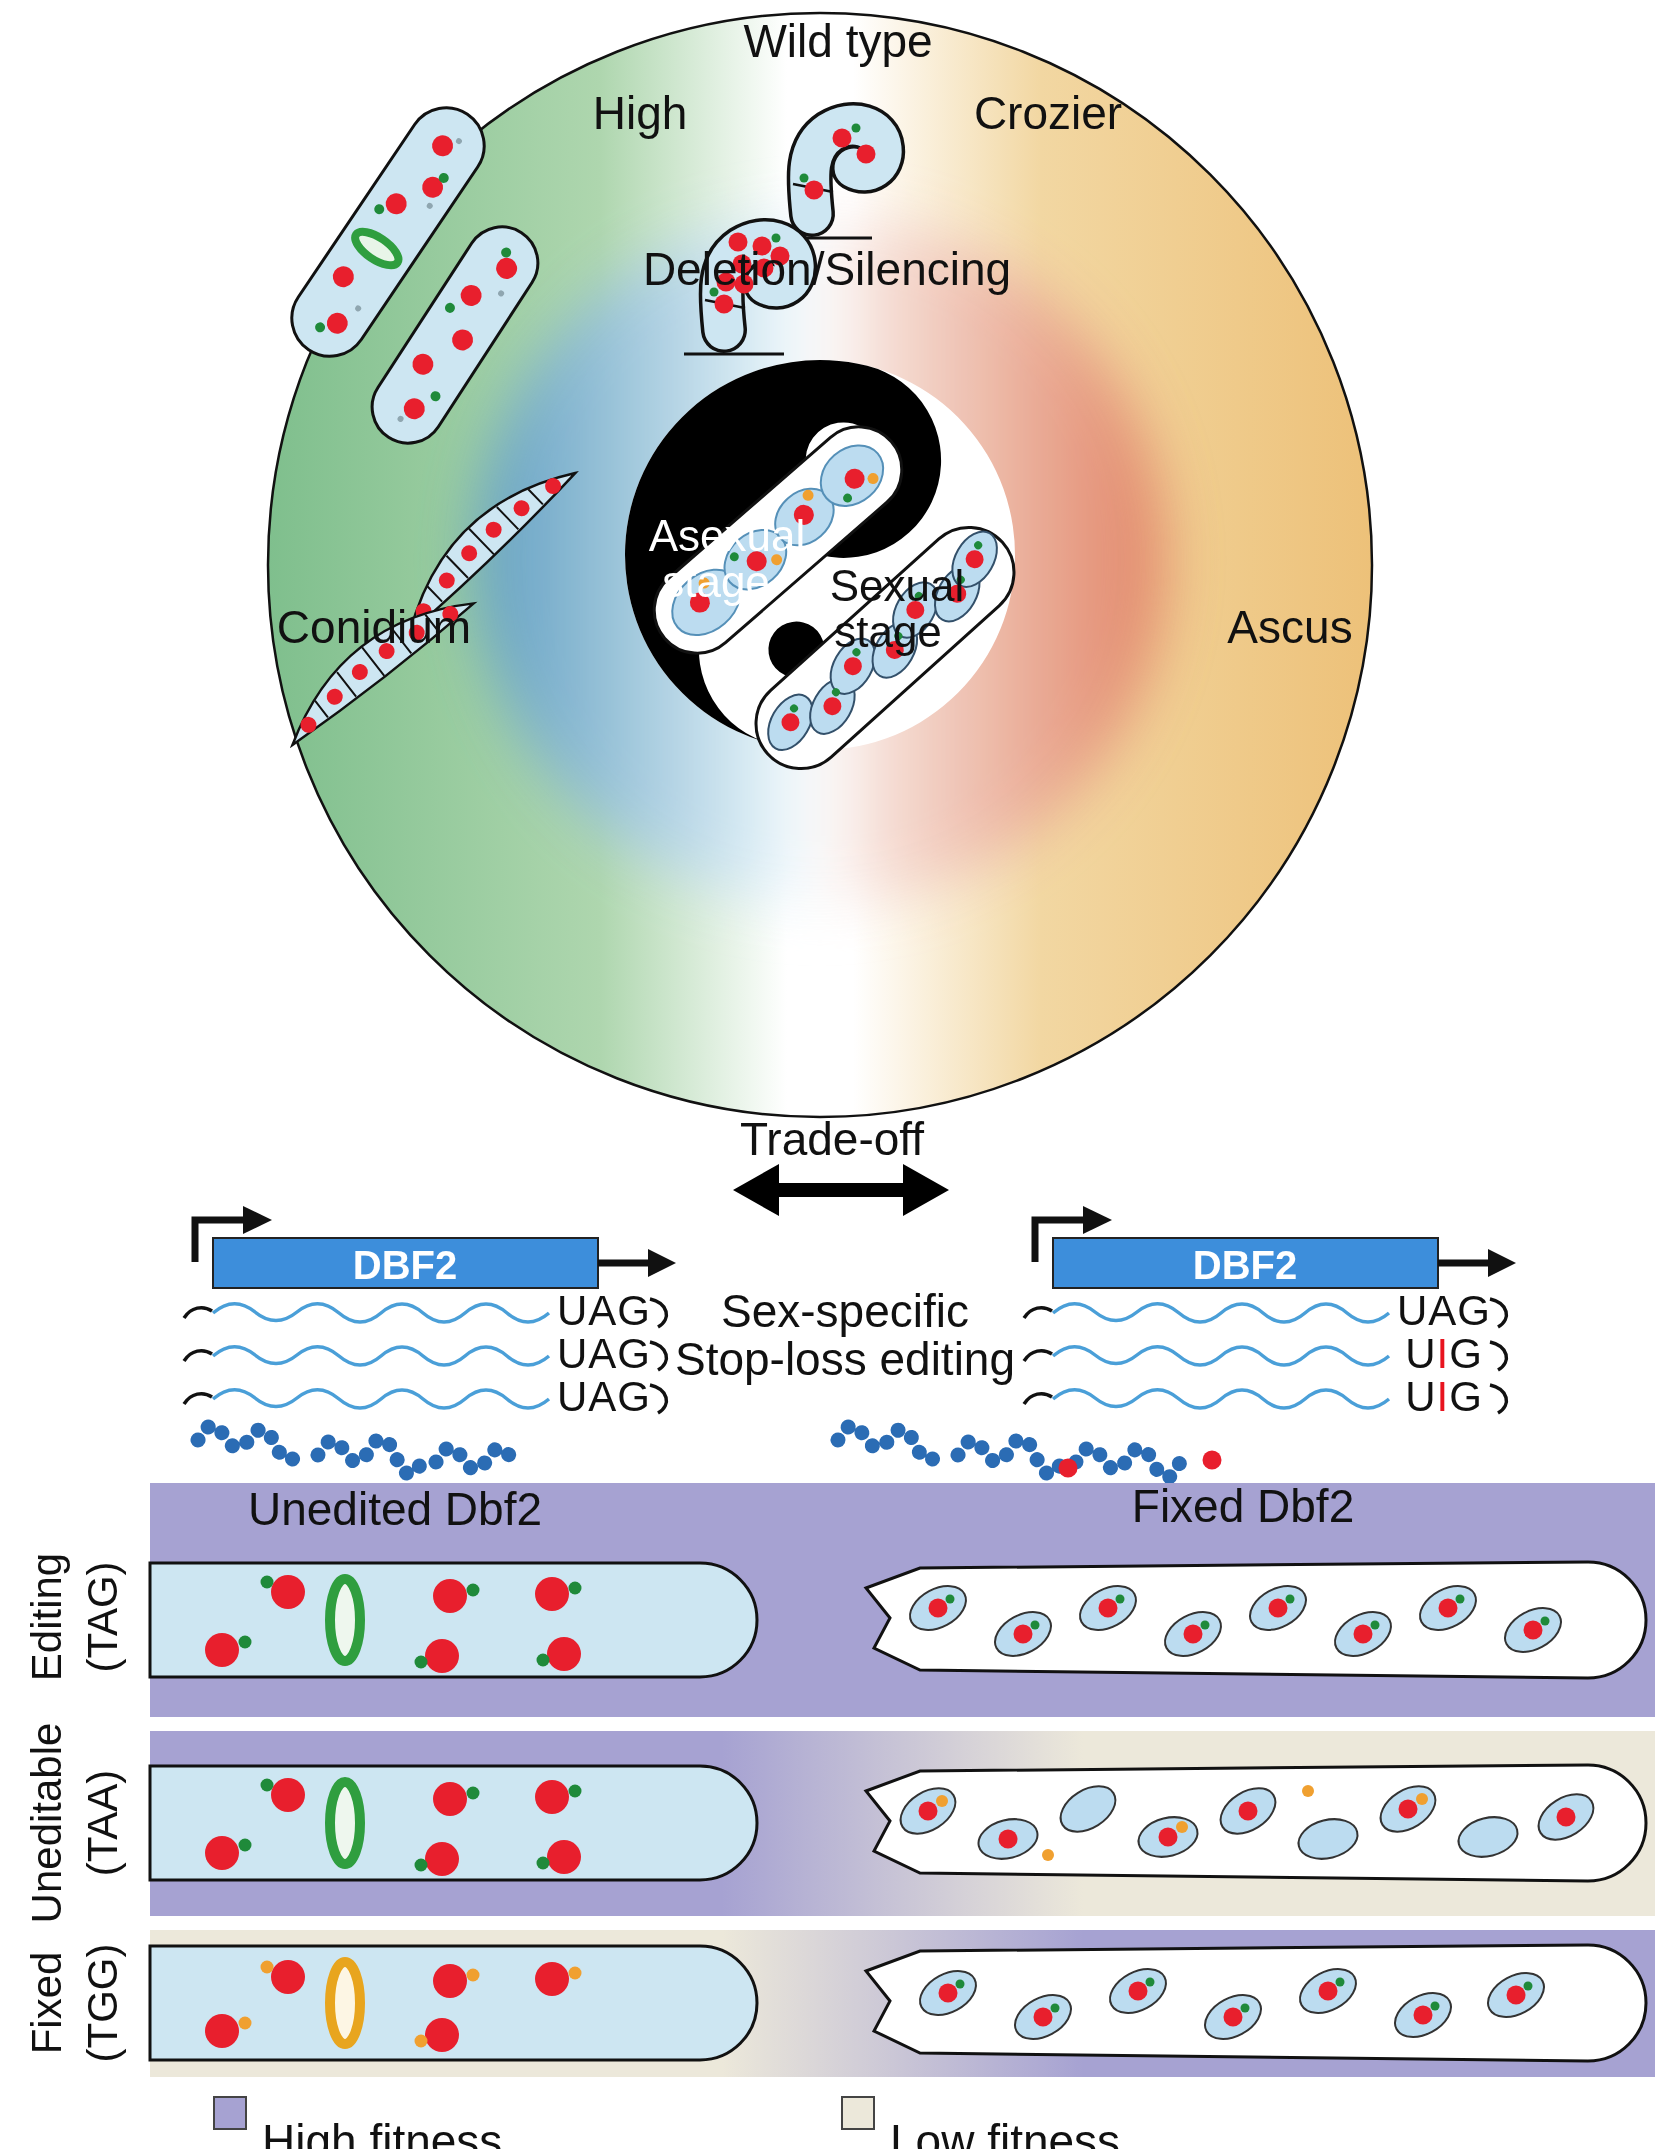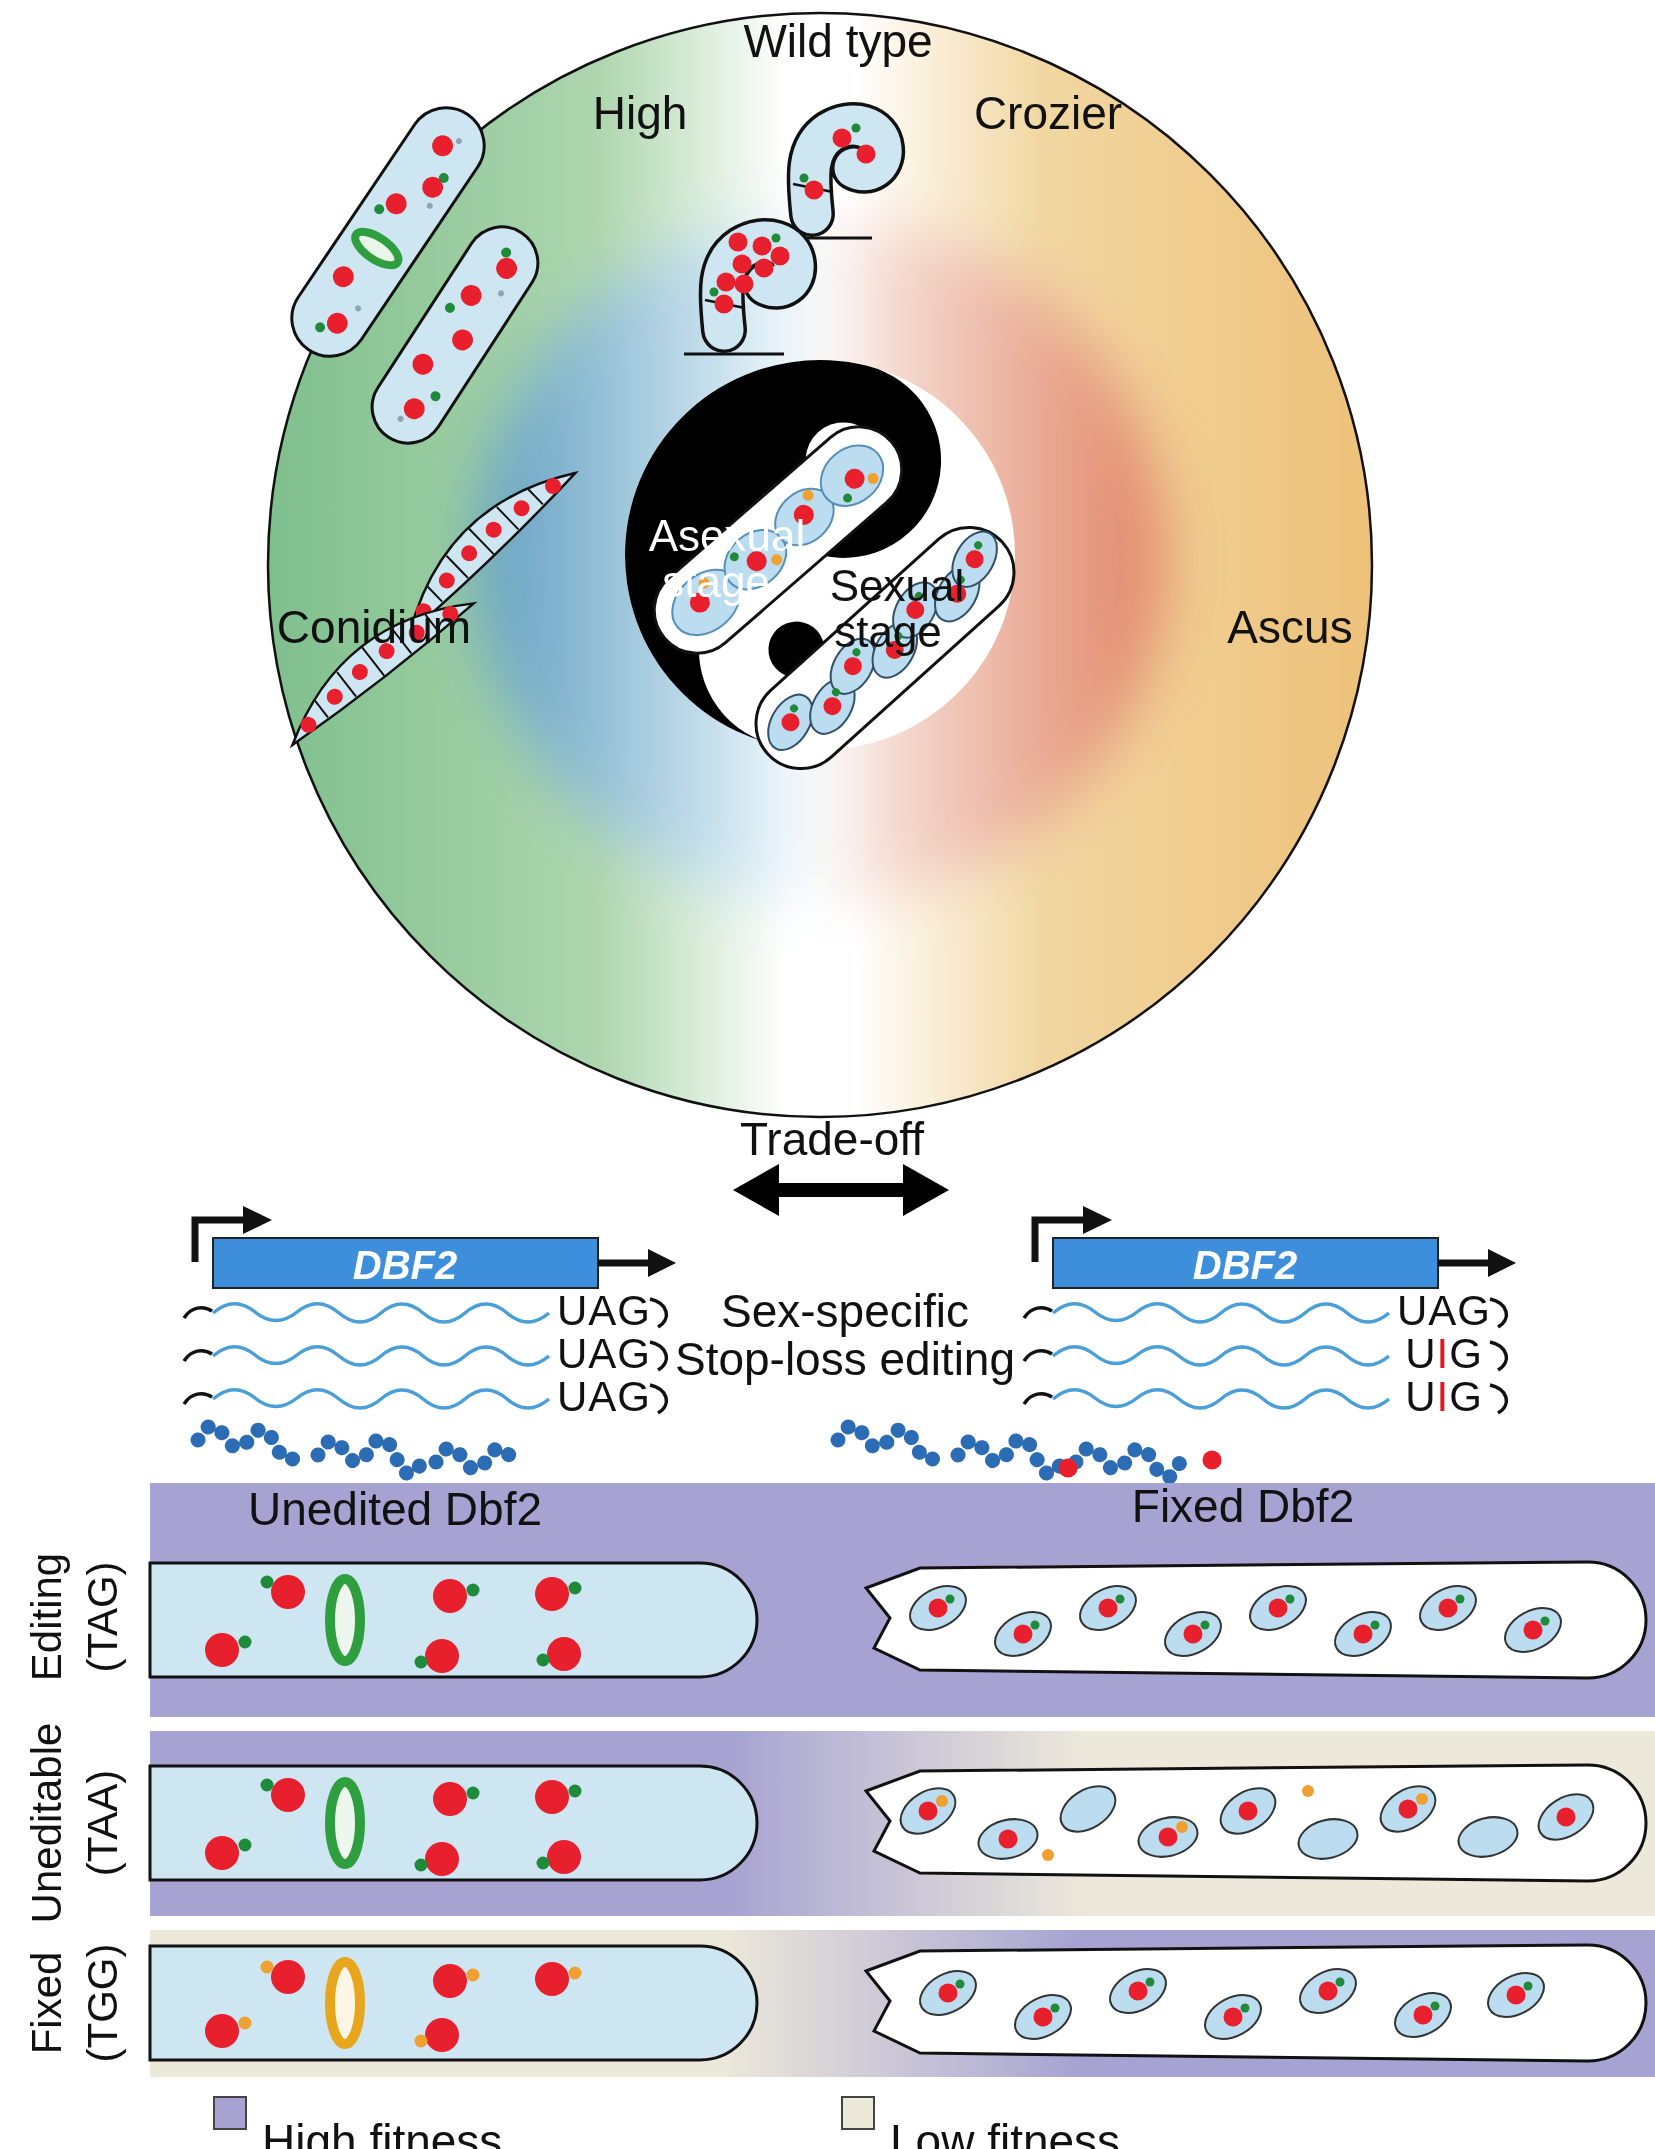--- a/index.html
+++ b/index.html
@@ -3,21 +3,21 @@
 <meta charset="utf-8">
 <style>
   html,body{margin:0;padding:0;background:#fff;}
   .stage{position:relative;width:1655px;height:2149px;background:#fff;
          font-family:"Liberation Sans",sans-serif;overflow:hidden;color:#111;}
   svg.art{position:absolute;left:0;top:0;}
   .lbl{position:absolute;transform:translateX(-50%);white-space:nowrap;line-height:1.1;}
   .lab-left{position:absolute;white-space:nowrap;line-height:1.1;margin-top:24px;}
   .vlab{position:absolute;transform:translate(-50%,-50%) rotate(-90deg);white-space:nowrap;line-height:1;}
   .white{color:#fff;}
-  .gene{font-style:italic;font-weight:bold;color:#fff;}
+  .gene{font-weight:bold;color:#fff;}
   .mrna{letter-spacing:1px;}
   .mrna .edited{color:#e8141f;}
 </style>
 </head>
 <body>
 
 <div class="stage">
 
 <svg class="art" width="1655" height="2149" viewBox="0 0 1655 2149">
   <defs>
@@ -440,20 +440,21 @@
     </g>
 
     <rect x="214" y="2097" width="32" height="32" stroke="#444" stroke-width="2" fill="#a6a2d2"></rect>
     <rect x="842" y="2097" width="32" height="32" stroke="#444" stroke-width="2" fill="#ece8da"></rect>
   </g>
 </svg>
 
 <div class="lbl" style="left:838px;top:16px;font-size:46px">Wild type</div>
 <div class="lbl" style="left:640px;top:88px;font-size:46px">High</div>
 <div class="lbl" style="left:1048px;top:88px;font-size:46px">Crozier</div>
+<div class="lbl" style="left:827px;top:244px;font-size:46px">Deletion/Silencing</div>
 <div class="lbl white" style="left:727px;top:512px;font-size:44px">Asexual</div>
 <div class="lbl white" style="left:716px;top:558px;font-size:44px">stage</div>
 <div class="lbl" style="left:897px;top:562px;font-size:44px">Sexual</div>
 <div class="lbl" style="left:888px;top:608px;font-size:44px">stage</div>
 <div class="lbl" style="left:374px;top:602px;font-size:46px">Conidium</div>
 <div class="lbl" style="left:1290px;top:602px;font-size:46px">Ascus</div>
 
 <div class="lbl" style="left:832px;top:1114px;font-size:46px">Trade-off</div>
 <div class="lbl" style="left:845px;top:1286px;font-size:46px">Sex-specific</div>
 <div class="lbl" style="left:845px;top:1334px;font-size:46px">Stop-loss editing</div>

